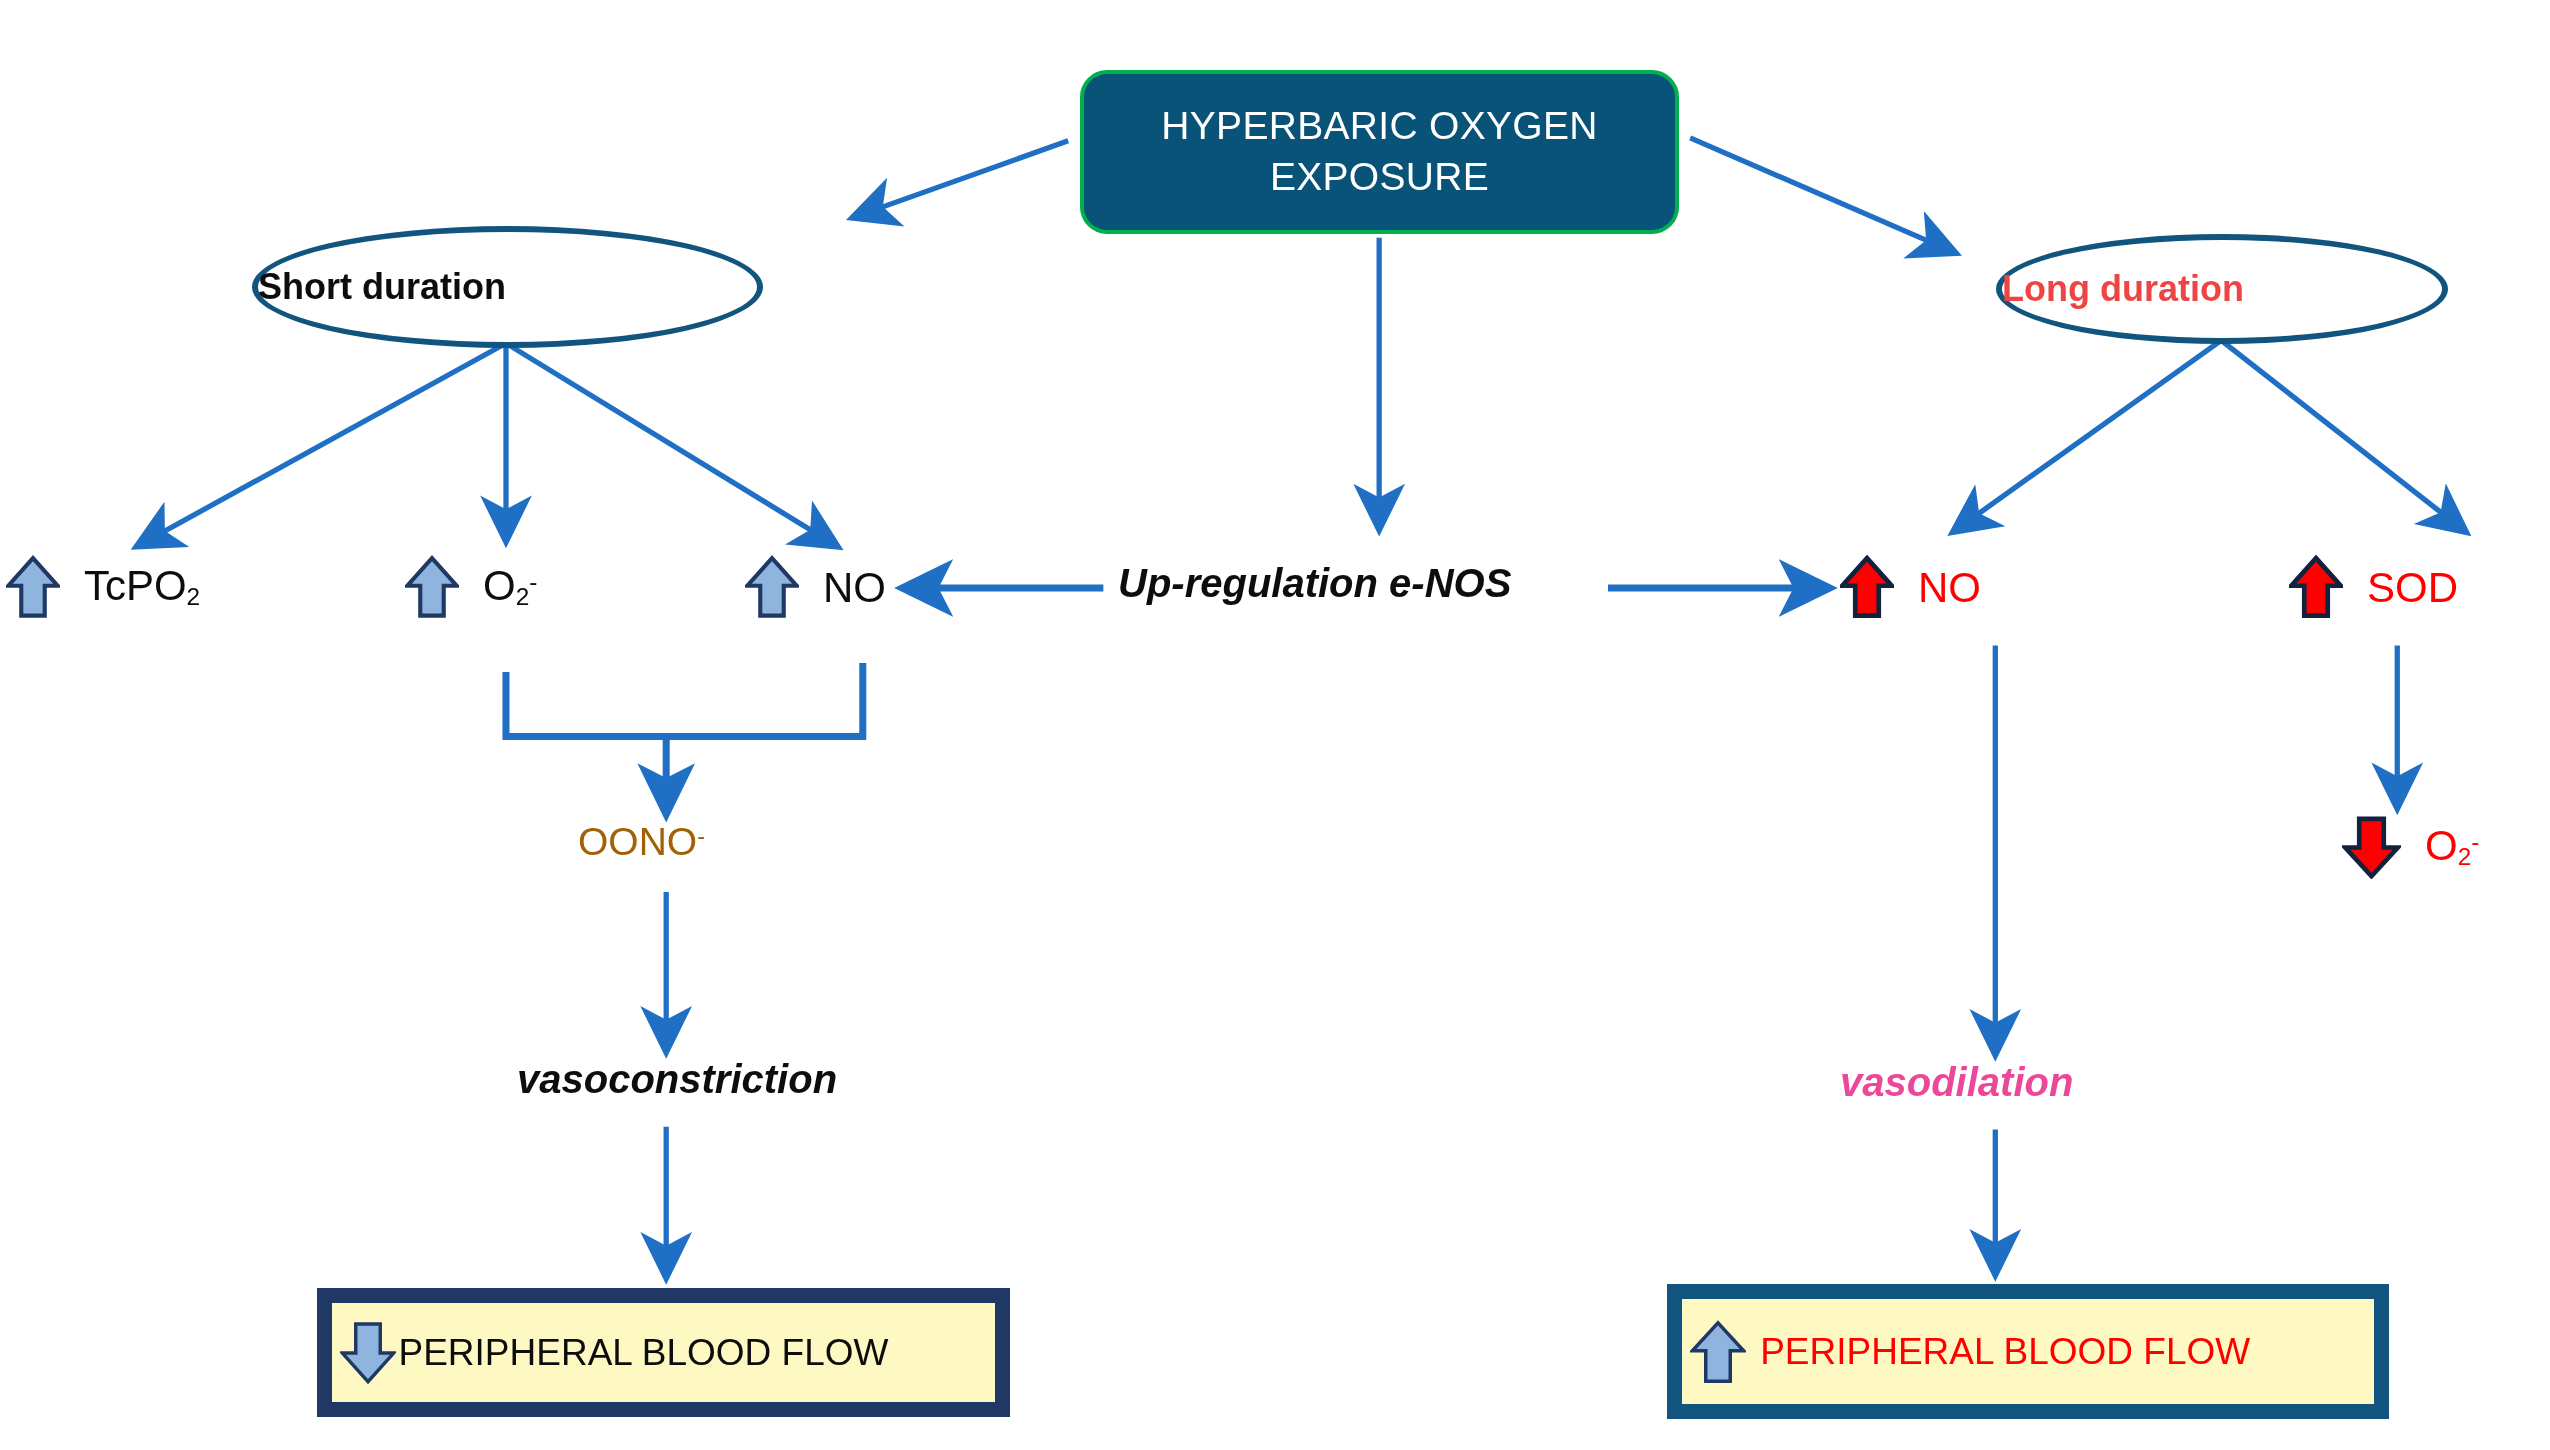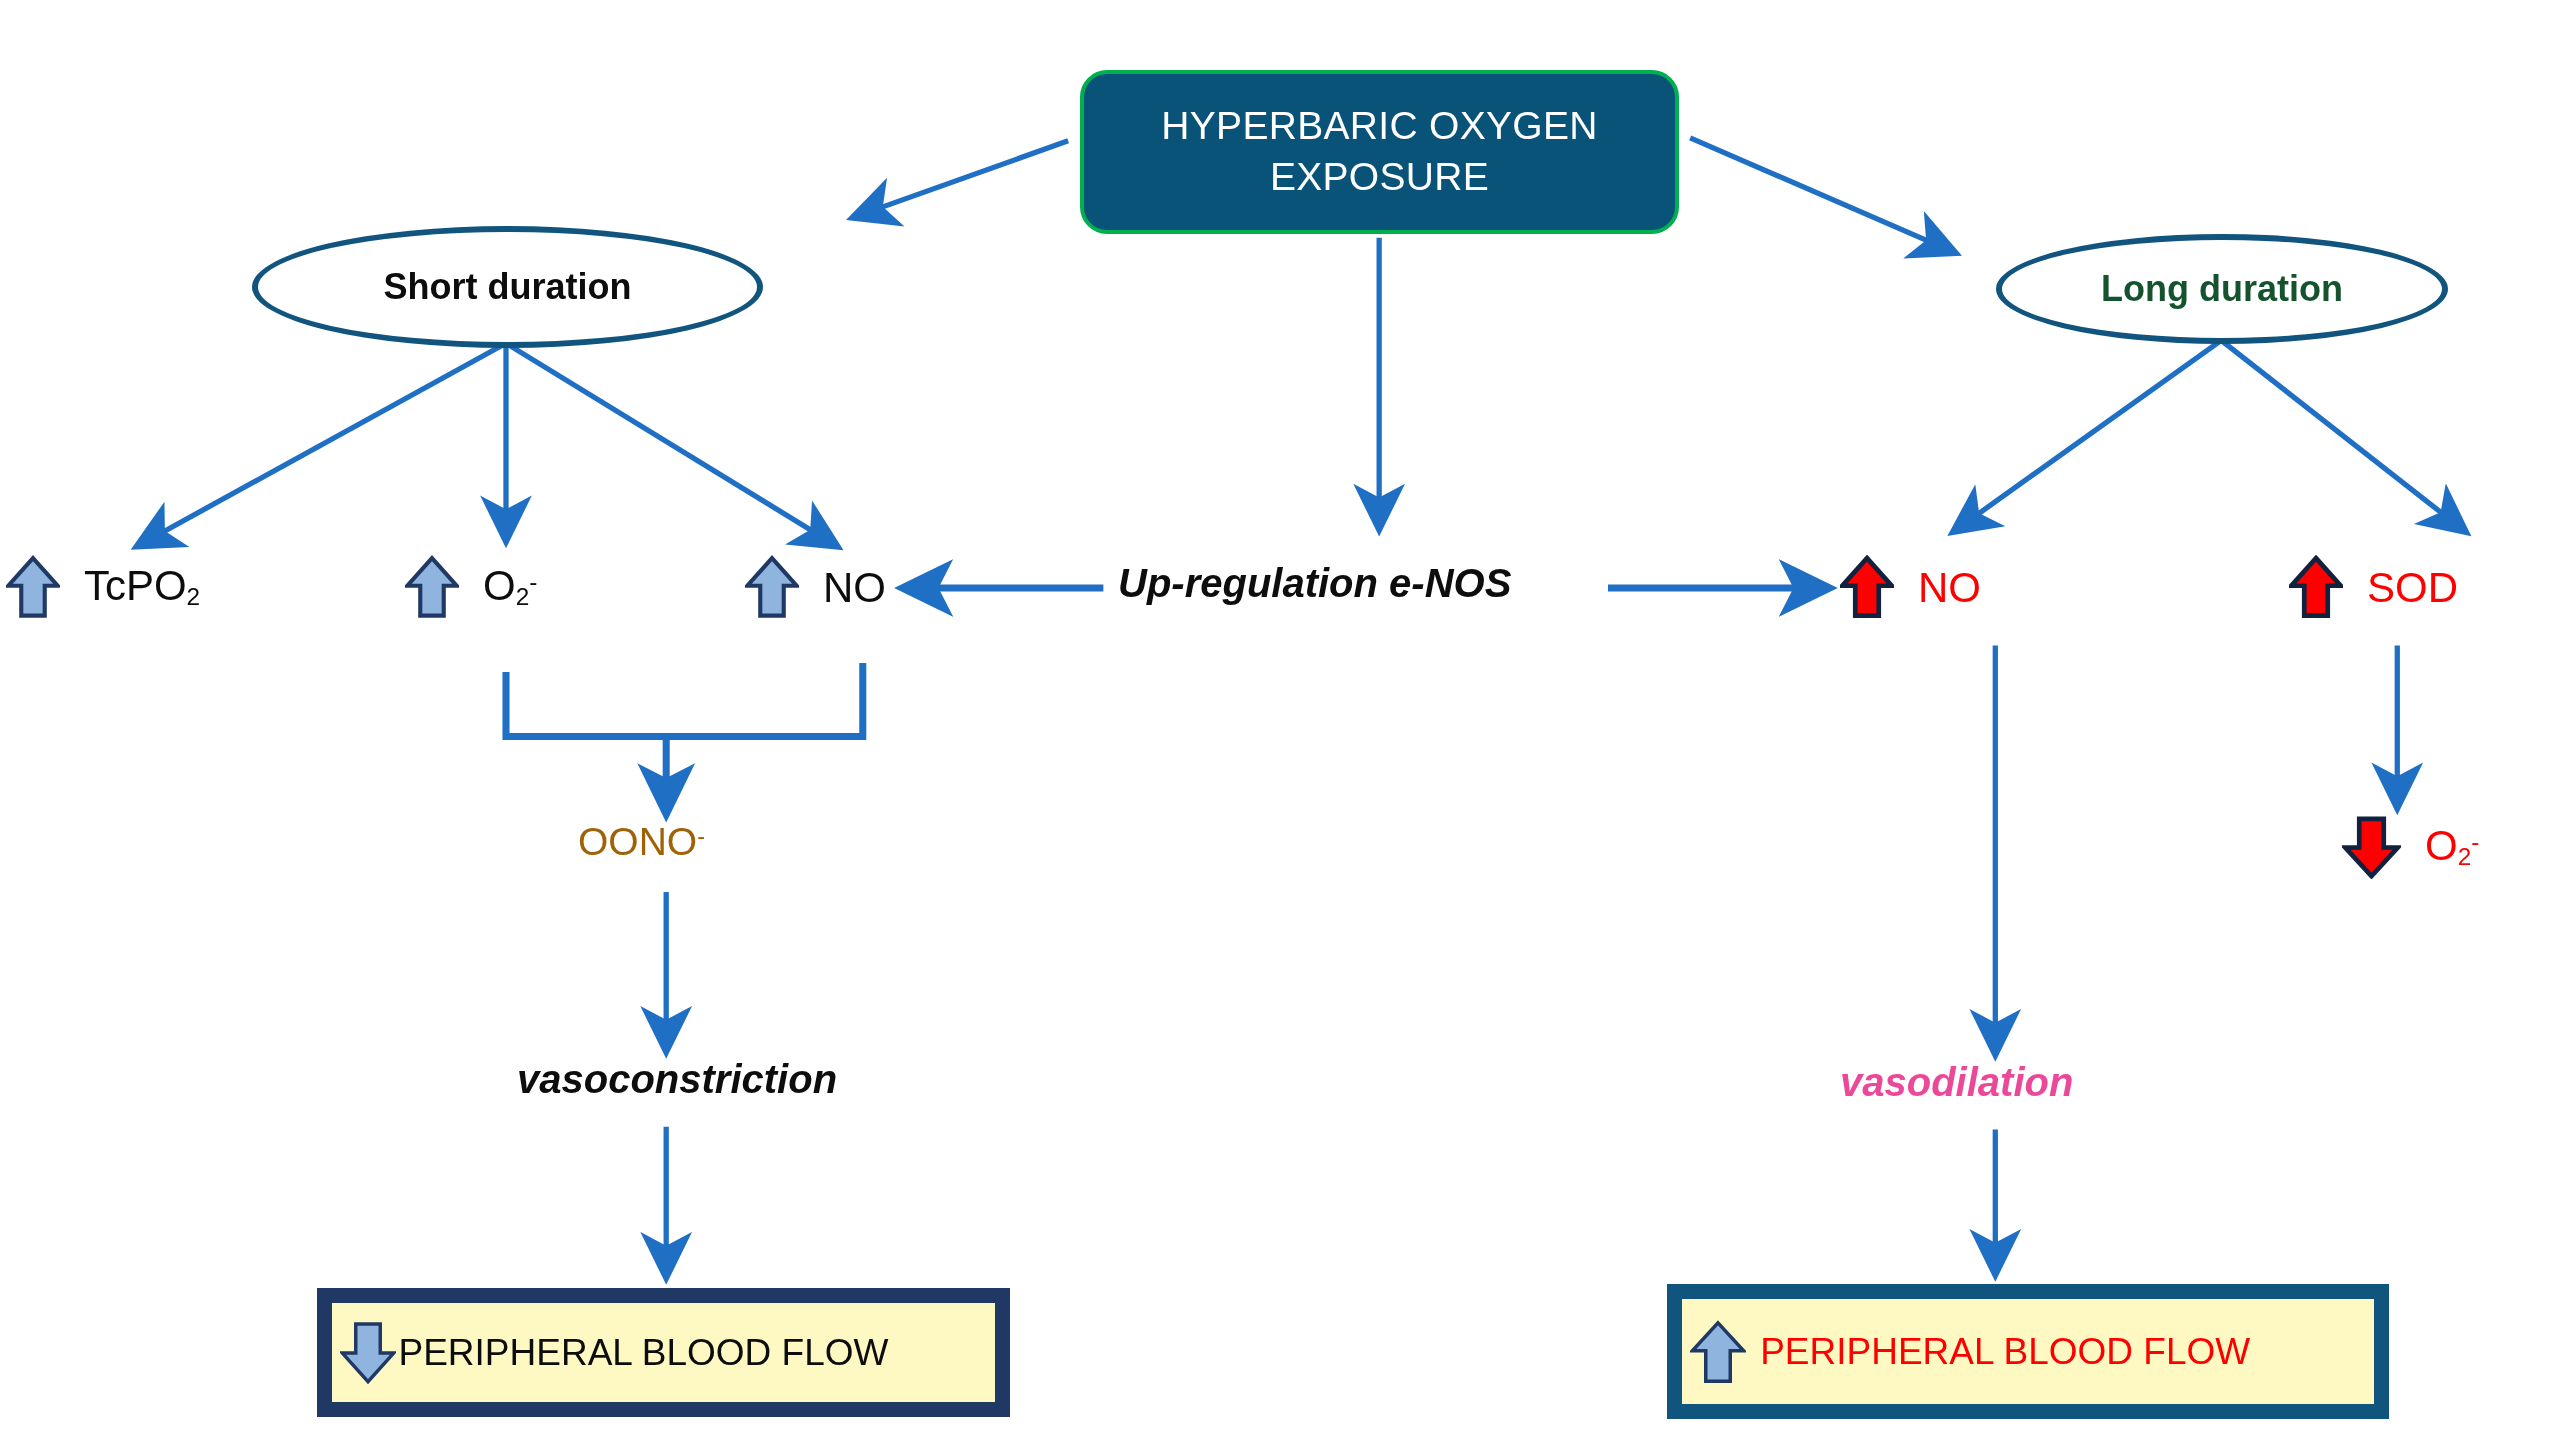--- a/index.html
+++ b/index.html
@@ -18,28 +18,28 @@
     display:flex;align-items:center;justify-content:center;text-align:center;
     box-sizing:border-box;
   }
   .hbo-box .txt{
     color:#ffffff;font-size:39px;font-weight:400;line-height:1.30;letter-spacing:0.3px;
   }
 
   
   .ellipse{
     position:absolute;border:6.5px solid #11557F;border-radius:50%;
-    background:#ffffff;display:flex;align-items:center;justify-content:center;
+    background:#ffffff;display:flex;align-items:center;justify-content:flex-start;
     box-sizing:border-box;
   }
   .ellipse .txt{font-size:36px;font-weight:700;line-height:1;}
   #ellipse-short{left:252px;top:226px;width:511px;height:122px;}
   #ellipse-short .txt{color:#0d0d0d;}
   #ellipse-long{left:1996px;top:234px;width:452px;height:110px;}
-  #ellipse-long .txt{color:#14532d;}
+  #ellipse-long .txt{color:#ef4444;}
 
   
   .node{position:absolute;display:flex;align-items:center;white-space:nowrap;gap:24px;}
   .node .lbl{font-size:42px;line-height:1;font-weight:400;}
   .node .lbl.red{color:#FF0000;}
   .node .lbl.blk{color:#0d0d0d;}
   .node .lbl sub{font-size:.58em;vertical-align:-.22em;}
   .node .lbl sup{font-size:.58em;vertical-align:.42em;}
 
   

